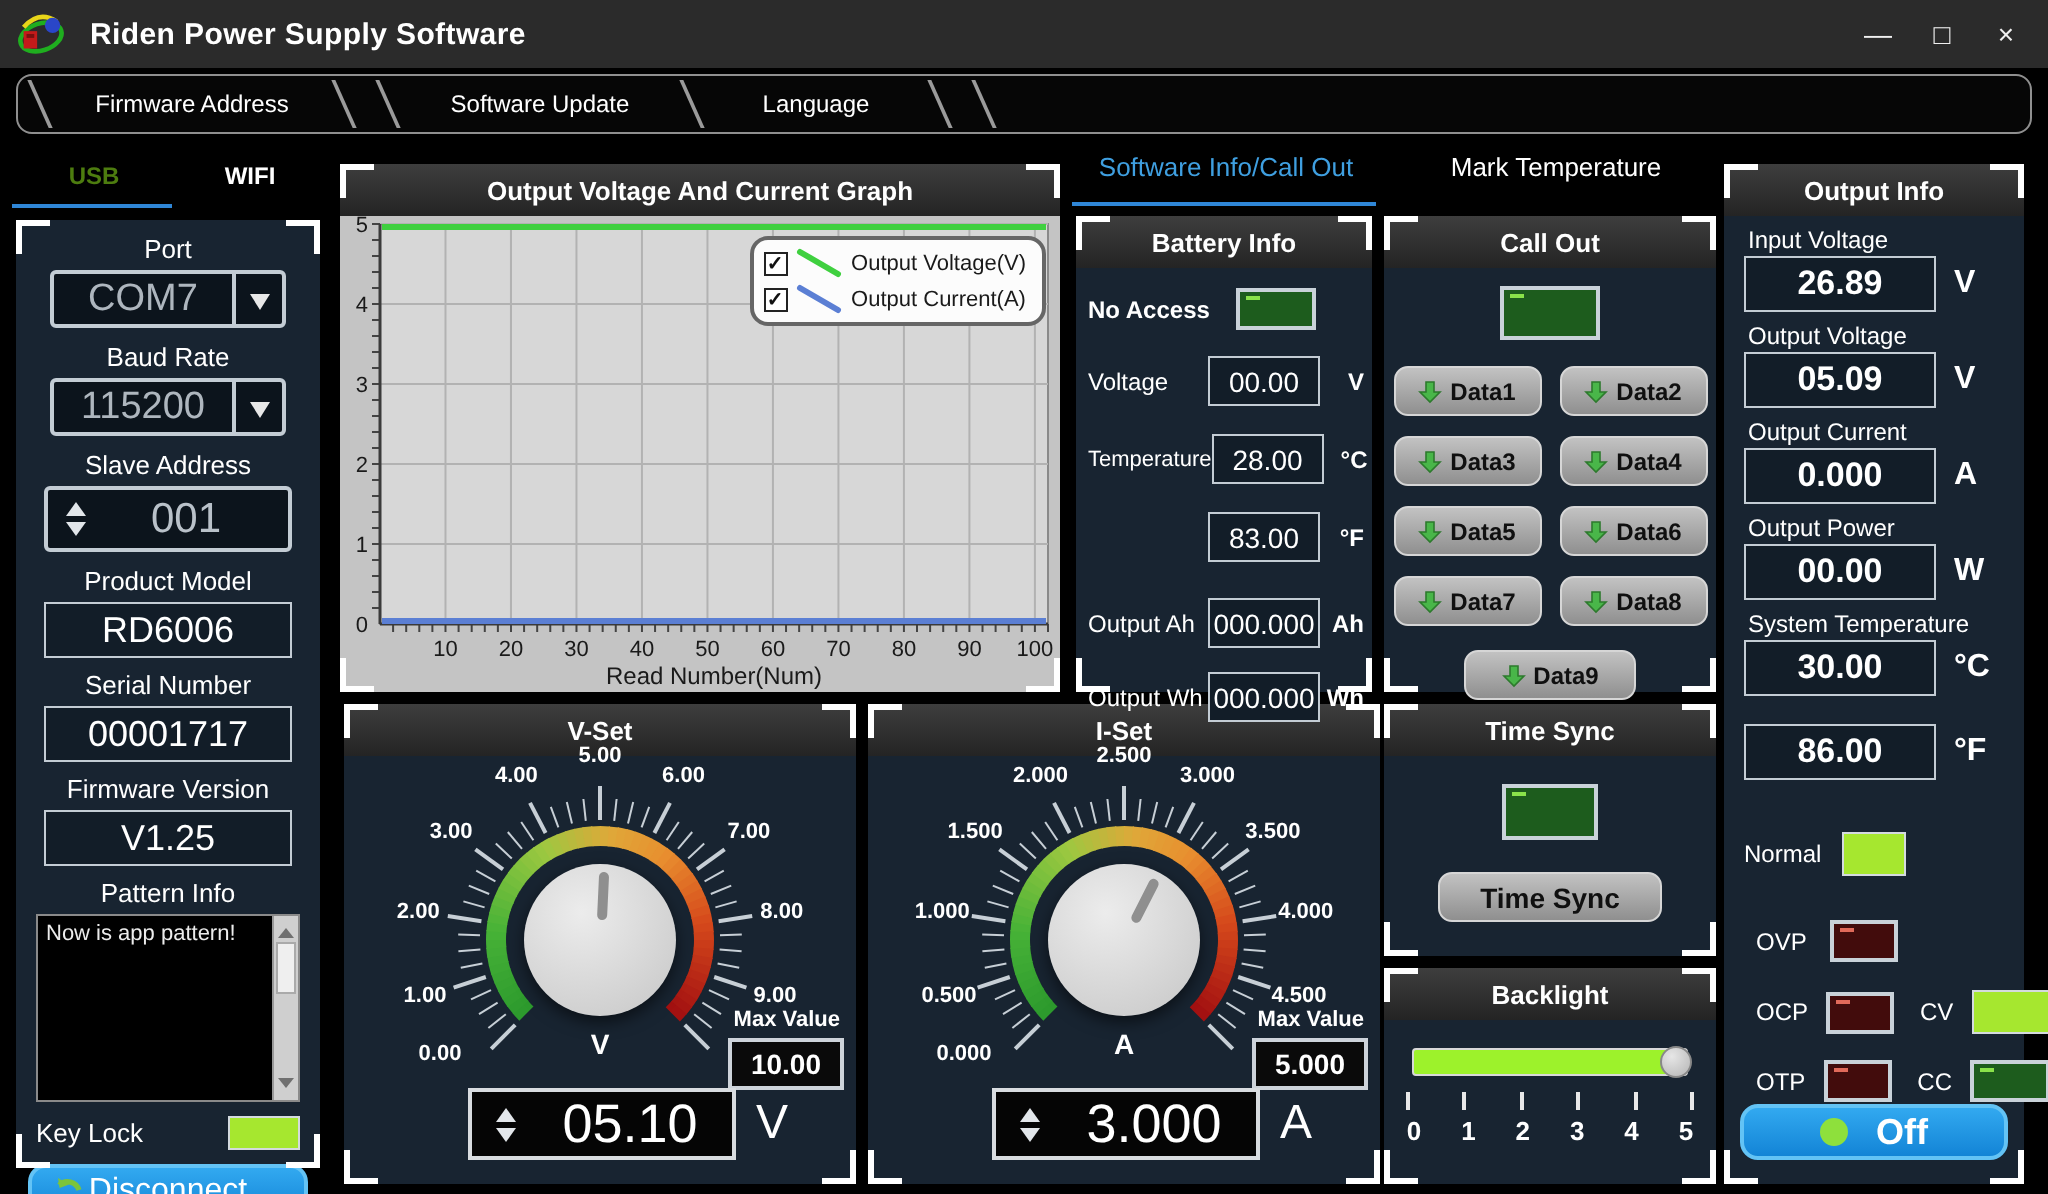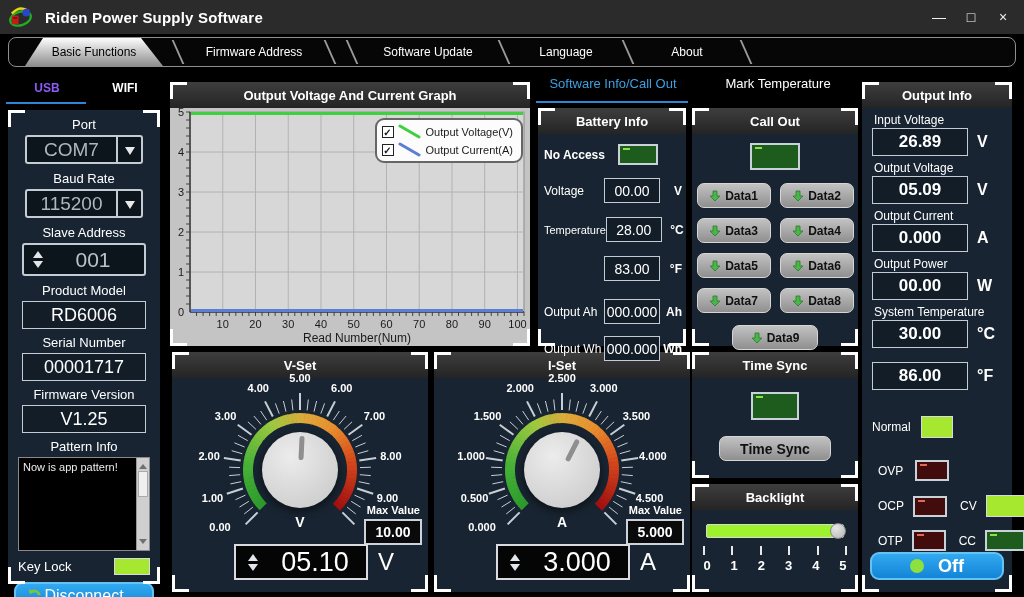--- a/index.html
+++ b/index.html
@@ -40,21 +40,21 @@
       linear-gradient(#fff,#fff) 100% 100%/17px 3px no-repeat,
       linear-gradient(#fff,#fff) 100% 100%/3px 17px no-repeat; }
   .phead { height:26px; background:linear-gradient(#3e3e3e,#242424);
     display:flex; align-items:center; justify-content:center;
     font-size:13px; font-weight:bold; }
 
   
   .conn-tabs { position:absolute; left:8px; top:74px; width:156px; height:28px;
     display:flex; font-size:12px; font-weight:bold; }
   .conn-tab { flex:1; display:flex; align-items:center; justify-content:center; }
-  .conn-tab.usb { color:#8b5cf6; }
+  .conn-tab.usb { color:#4d7c0f; }
   .tab-underline-l { position:absolute; left:6px; top:102px; width:80px; height:2px; background:#2f86d6; }
 
   .panel-conn { left:8px; top:110px; width:152px; height:474px; }
   .conn-body { padding-top:7px; display:flex; flex-direction:column; align-items:center; }
   .flabel { font-size:13px; margin-bottom:3px; }
   .dd { display:flex; width:118px; height:29px; border:2px solid #c3ccd4; border-radius:3px;
     background:#0c141c; margin-bottom:7px; }
   .dd-val { flex:1; display:flex; align-items:center; justify-content:center;
     color:#aeb6be; font-size:19px; }
   .dd-arrow { width:25px; border-left:2px solid #c3ccd4; display:flex;
@@ -194,30 +194,28 @@
   </svg>
   <div class="title">Riden Power Supply Software</div>
   <div class="wincontrols">
     <div class="winbtn">—</div>
     <div class="winbtn">□</div>
     <div class="winbtn">×</div>
   </div>
 </div>
 
 <div class="menubar">
-  <div class="menutab t0 active">Basic Functions</div>
     <i class="msep"></i>
   <div class="menutab t1">Firmware Address</div>
     <i class="msep"></i>
     <i class="msep"></i>
   <div class="menutab t3">Software Update</div>
     <i class="msep"></i>
   <div class="menutab t4">Language</div>
     <i class="msep"></i>
-  <div class="menutab t5">About</div>
     <i class="msep"></i>
 </div>
 
 <div class="conn-tabs">
   <div class="conn-tab usb">USB</div>
   <div class="conn-tab">WIFI</div>
 </div>
 <div class="tab-underline-l"></div>
 
 <div class="panel panel-conn">

